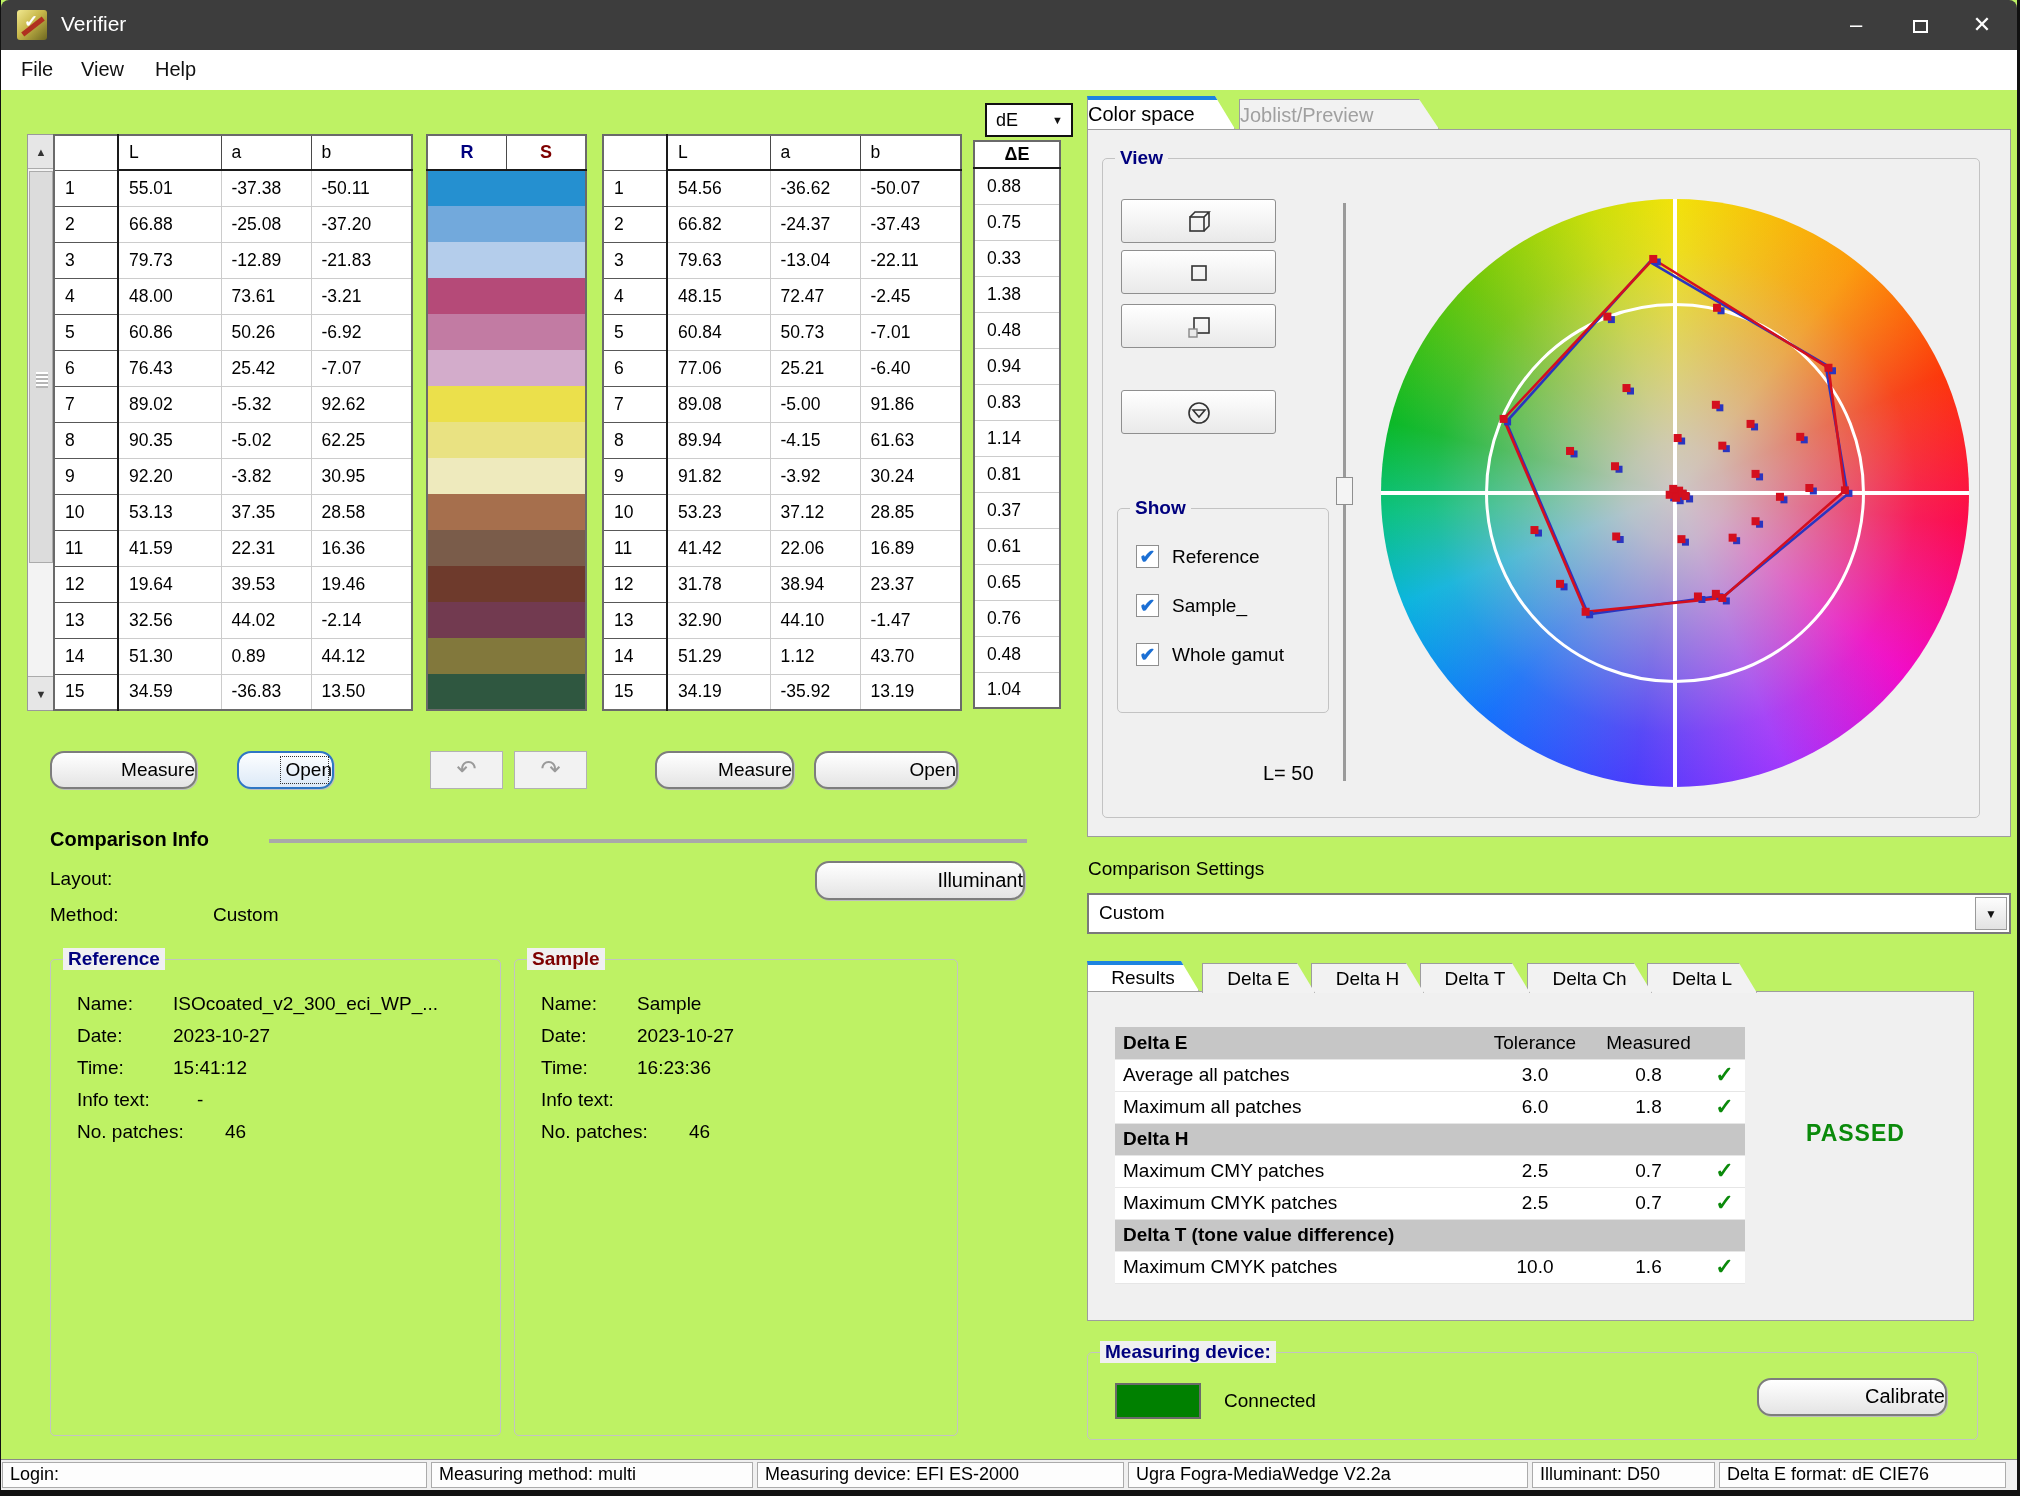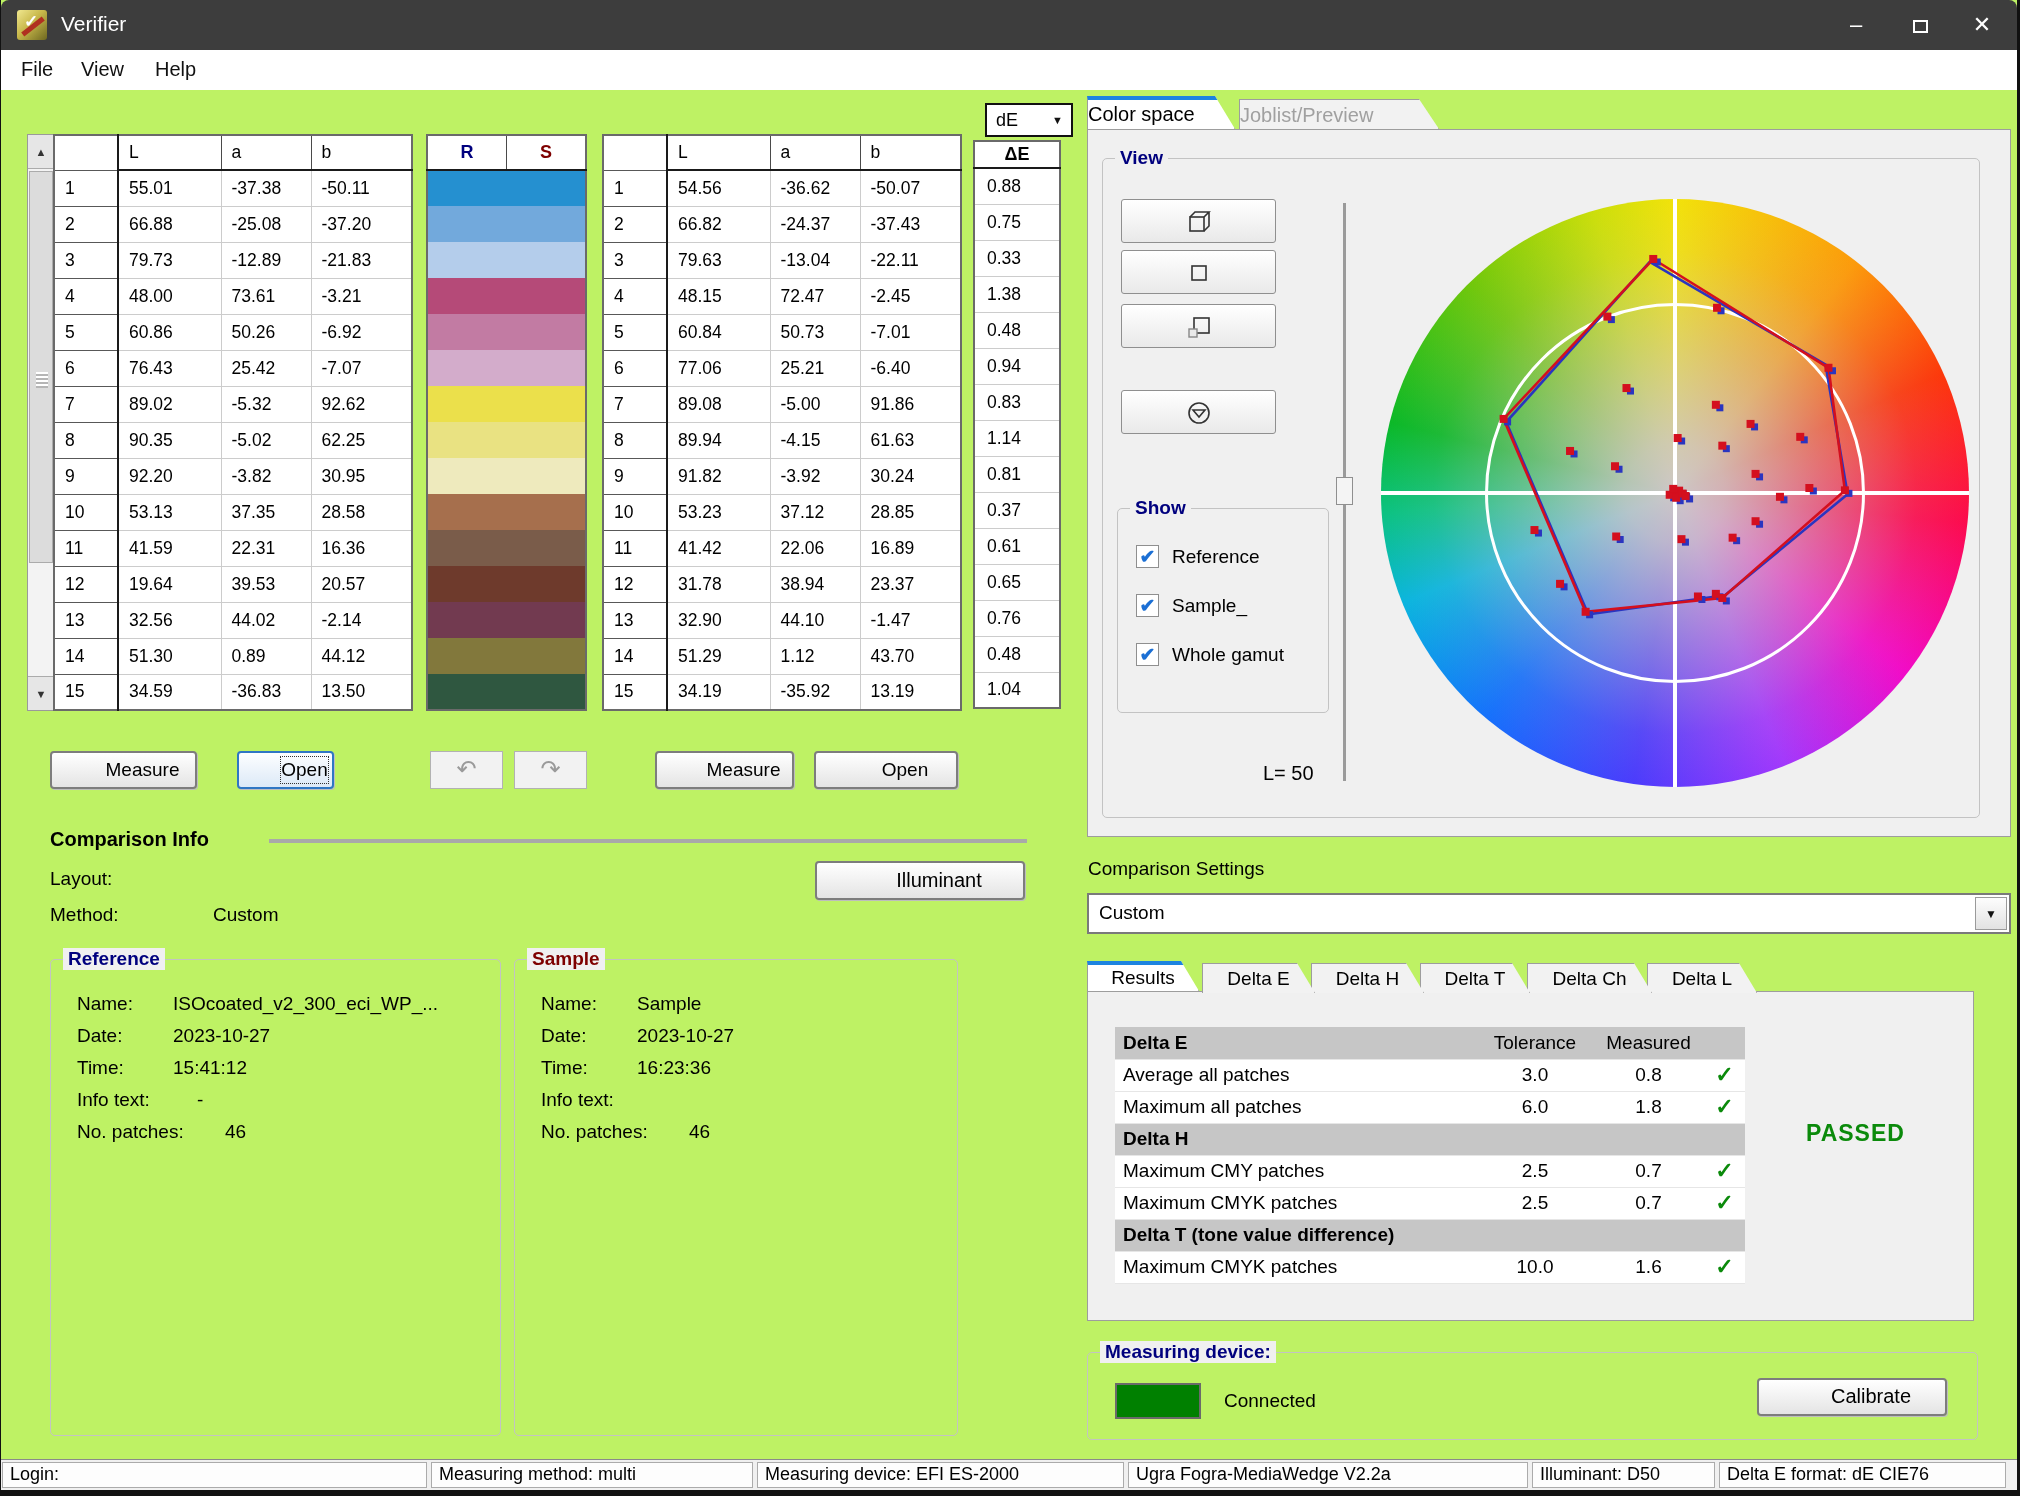--- a/index.html
+++ b/index.html
@@ -54,22 +54,22 @@
   
   #vscroll{left:26px;top:134px;width:28px;height:577px;background:#f3f3f3;border:1px solid #9a9a9a;}
   .sb-arrow{left:0;width:26px;height:34px;background:#e6e6e6;border-bottom:1px solid #ababab;
     text-align:center;font-size:11px;line-height:34px;color:#333;}
   #sb-down{top:auto;bottom:0;border-bottom:none;border-top:1px solid #ababab;}
   #sb-thumb{left:1px;top:36px;width:24px;height:392px;background:#dcdcdc;border:1px solid #ababab;}
   #sb-grip{left:6px;top:200px;width:12px;height:16px;
     background:repeating-linear-gradient(#fff 0 2px,#b5b5b5 2px 4px);}
 
   
-  .btn{background:linear-gradient(#ffffff,#e4e4e4);border:2px solid #7d7d7d;border-radius:4px;
-    font-size:19px;text-align:center;color:#000;box-shadow:1px 1px 0 #bdbdbd;padding-left:38px;}
+  .btn{background:linear-gradient(#ffffff,#e4e4e4);border:2px solid #7d7d7d;border-radius:14px;
+    font-size:19px;text-align:right;color:#000;box-shadow:1px 1px 0 #bdbdbd;padding-left:38px;}
   .btn-inner{display:block;width:100%;height:100%;line-height:33px;}
   #open-ref{border:2px solid #2f76c4;background:linear-gradient(#fdfeff,#dce9f7);}
   #open-ref .btn-inner{outline:1.5px dotted #333;outline-offset:-4px;line-height:33px;}
   #measure-ref{left:49px;top:751px;width:147px;height:38px;}
   #open-ref{left:236px;top:751px;width:97px;height:38px;}
   #measure-smp{left:654px;top:751px;width:139px;height:38px;}
   #open-smp{left:813px;top:751px;width:144px;height:38px;}
   .flat-btn{background:#f2f2f2;border:1px solid #b2b2b2;color:#9a9a9a;text-align:center;
     font-size:24px;line-height:34px;}
   #undo-btn{left:429px;top:751px;width:73px;height:38px;}
@@ -280,21 +280,21 @@
         <tr>
           <td class="ic">11</td>
           <td>41.59</td>
           <td>22.31</td>
           <td>16.36</td>
         </tr>
         <tr>
           <td class="ic">12</td>
           <td>19.64</td>
           <td>39.53</td>
-          <td>20.57</td>
+          <td>19.46</td>
         </tr>
         <tr>
           <td class="ic">13</td>
           <td>32.56</td>
           <td>44.02</td>
           <td>-2.14</td>
         </tr>
         <tr>
           <td class="ic">14</td>
           <td>51.30</td>

